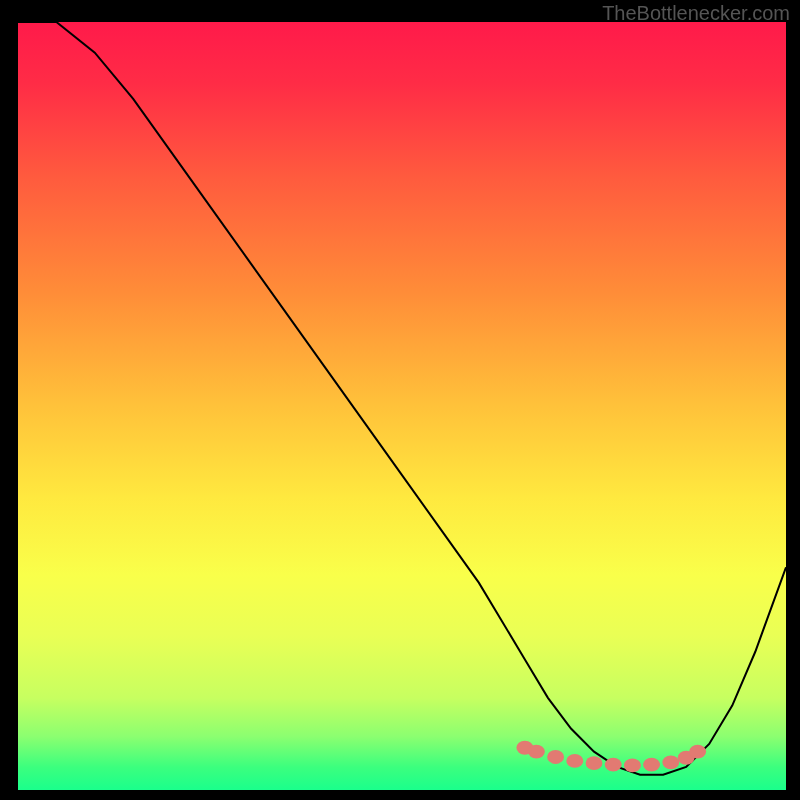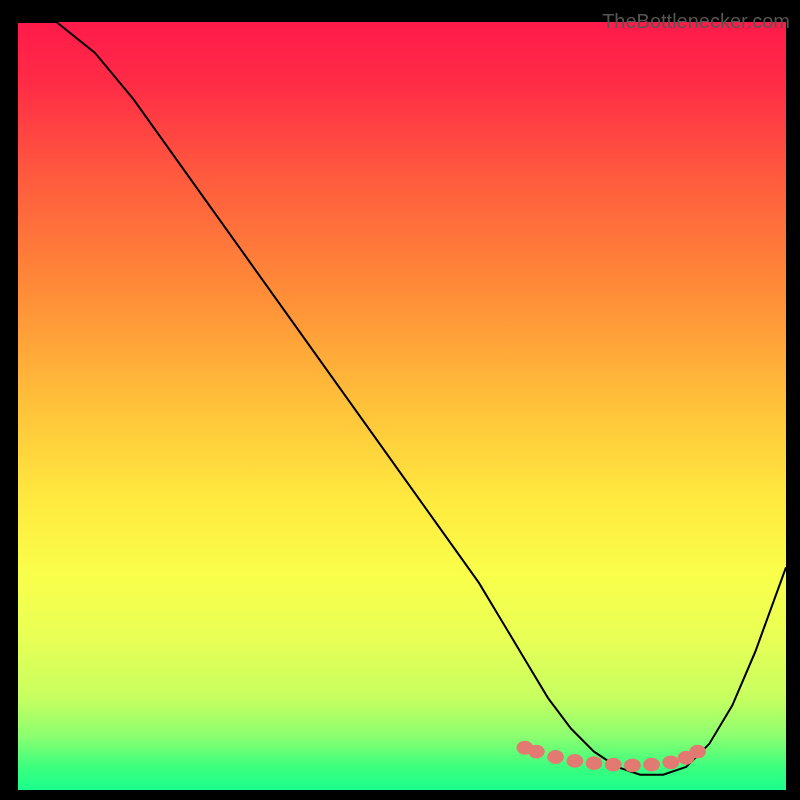--- a/index.html
+++ b/index.html
@@ -11,21 +11,21 @@
     overflow: hidden;
     font-family: Arial, sans-serif;
   }
   .wrap {
     position: relative;
     width: 800px;
     height: 800px;
   }
   .attribution {
     position: absolute;
-    top: 10px;
+    top: 2px;
     right: 10px;
     color: #555;
     font-size: 20px;
     font-weight: 500;
     z-index: 10;
   }
   .plot {
     position: absolute;
     left: 18px;
     top: 22px;

